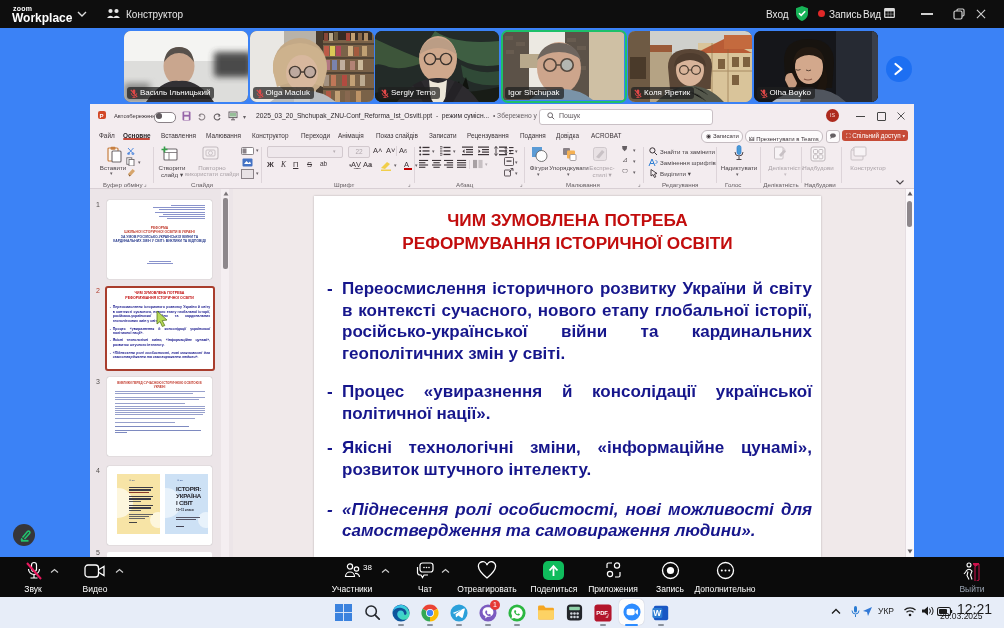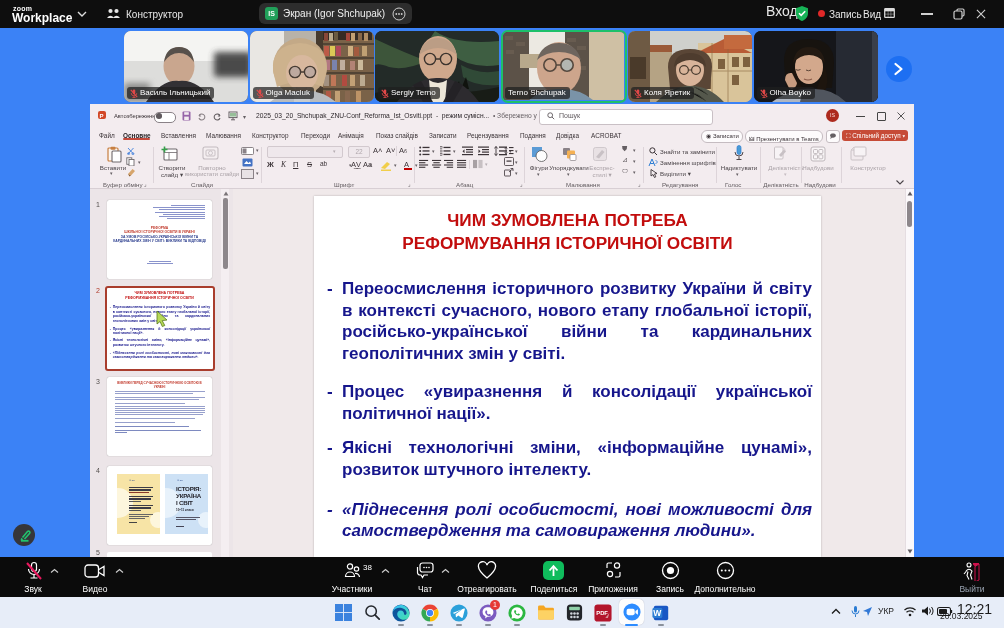--- a/index.html
+++ b/index.html
@@ -35,31 +35,21 @@
     <svg class="abs" style="left:76px;top:10px;" width="12" height="8" viewBox="0 0 12 8">
         <path d="M2 2 L6 6 L10 2" stroke="#ddd" stroke-width="1.4" fill="none"></path>
       </svg>
     <svg class="abs" style="left:106px;top:7px;" width="15" height="13" viewBox="0 0 15 13">
         <circle cx="4.5" cy="4" r="2.1" fill="#e8e8e8"></circle>
         <circle cx="10.5" cy="4" r="2.1" fill="#e8e8e8"></circle>
         <path d="M1 11 q3.5-4.5 7 0z" fill="#e8e8e8"></path>
         <path d="M7 11 q3.5-4.5 7 0z" fill="#e8e8e8"></path>
       </svg>
     <div class="abs" style="left:126px;top:8.5px;font-size:10px;color:#e8e8e8;">Конструктор</div>
-    <div class="abs" style="left:259px;top:3px;width:153px;height:21px;background:#2d2d2d;border-radius:6px;">
-      <div class="abs" style="left:6px;top:4px;width:13px;height:13px;background:#21a05a;border-radius:3px;color:#fff;font-size:7px;font-weight:bold;text-align:center;line-height:13px;">IS</div>
-      <div class="abs" style="left:24px;top:4.5px;font-size:10px;color:#f0f0f0;">Экран (Igor Shchupak)</div>
-      <svg class="abs" style="left:133px;top:4px;" width="14" height="14" viewBox="0 0 14 14">
-          <circle cx="7" cy="7" r="6" stroke="#ccc" stroke-width="1" fill="none"></circle>
-          <circle cx="4.3" cy="7" r=".9" fill="#ccc"></circle>
-          <circle cx="7" cy="7" r=".9" fill="#ccc"></circle>
-          <circle cx="9.7" cy="7" r=".9" fill="#ccc"></circle>
-        </svg>
-    </div>
-    <div class="abs" style="left:766px;top:3px;font-size:14px;color:#e8e8e8;">Вход</div>
+    <div class="abs" style="left:766px;top:9px;font-size:10px;color:#e8e8e8;">Вход</div>
     <svg class="abs" style="left:794px;top:5px;" width="16" height="17" viewBox="0 0 16 17">
         <path d="M8 1 L14 3.2 V8 c0 4-2.6 6.6-6 8 c-3.4-1.4-6-4-6-8 V3.2 Z" fill="#17b357"></path>
         <path d="M5 8.2 L7.2 10.4 L11.2 6.2" stroke="#fff" stroke-width="1.6" fill="none"></path>
       </svg>
     <div class="abs" style="left:818px;top:10px;width:7px;height:7px;border-radius:50%;background:#e02828;"></div>
     <div class="abs" style="left:829px;top:8.5px;font-size:10px;color:#e8e8e8;">Запись</div>
     <div class="abs" style="left:863px;top:8.5px;font-size:10px;color:#e8e8e8;">Вид</div>
     <svg class="abs" style="left:884px;top:8px;" width="11" height="10" viewBox="0 0 13 12">
         <rect x="0" y="0" width="13" height="12" rx="1.5" fill="#dcdcdc"></rect>
         <rect x="1.5" y="4" width="3" height="3" fill="#0e0e0e"></rect>
@@ -210,21 +200,21 @@
         <rect x="17" y="22" width="22" height="14" fill="#b8a98c"></rect>
         <ellipse cx="56" cy="36" rx="22" ry="26" fill="#cda58c"></ellipse>
         <path d="M34 28 q5-17 22-17 q17 0 22 17 q-9-8-22-8 q-13 0-22 8z" fill="#6e655e"></path>
         <g stroke="#55483e" stroke-width="1.6" fill="none">
             <circle cx="47" cy="33" r="6.2"></circle>
             <circle cx="64" cy="33" r="6.2" fill="#9fc4cf" fill-opacity=".55"></circle>
             <path d="M53 33 h5"></path>
           </g>
         <path d="M26 68 Q40 56 56 57 Q76 56 90 68 Z" fill="#7a93a8"></path>
       </svg>
-      <div class="nlabel" style="left:2px;bottom:2px;">Terno Shchupak</div>
+      <div class="nlabel" style="left:2px;bottom:2px;">Igor Shchupak</div>
     </div>
 
     <div class="abs tile" style="left:628px;">
       <svg width="124" height="71" viewBox="0 0 124 71">
         <rect width="124" height="71" fill="#cfd0cc"></rect>
         <rect x="0" y="0" width="22" height="71" fill="#6e5a44"></rect>
         <rect x="2" y="26" width="16" height="22" fill="#4a3a2a"></rect>
         <rect x="22" y="18" width="22" height="53" fill="#b5a384"></rect>
         <rect x="22" y="14" width="22" height="7" fill="#9a5a38"></rect>
         <rect x="70" y="12" width="54" height="59" fill="#d9c49a"></rect>

